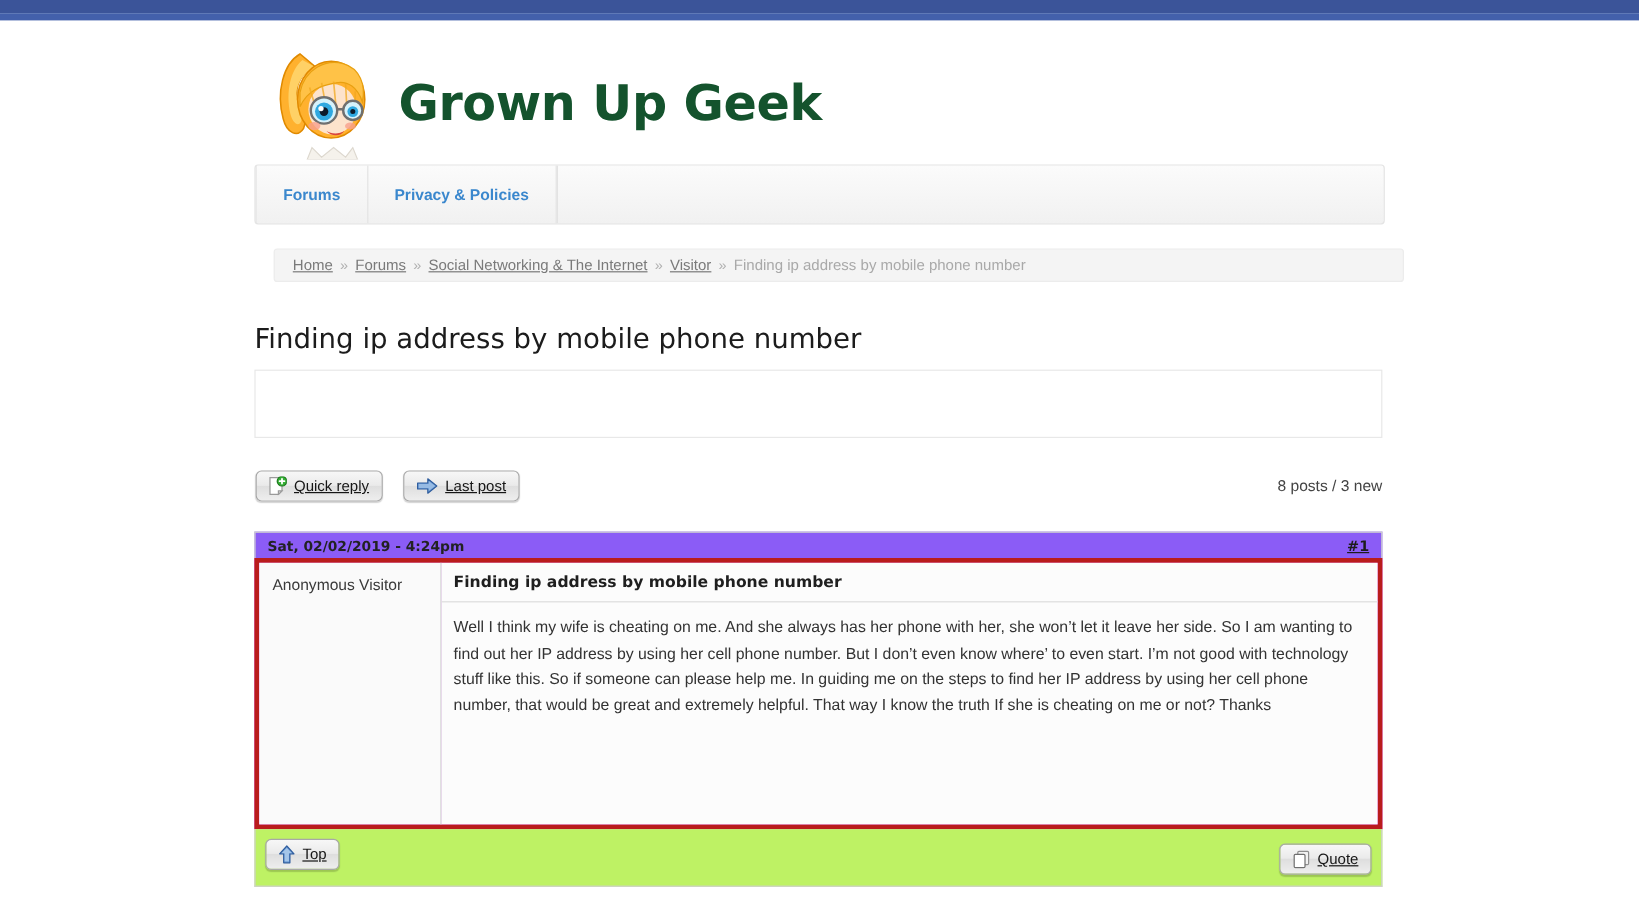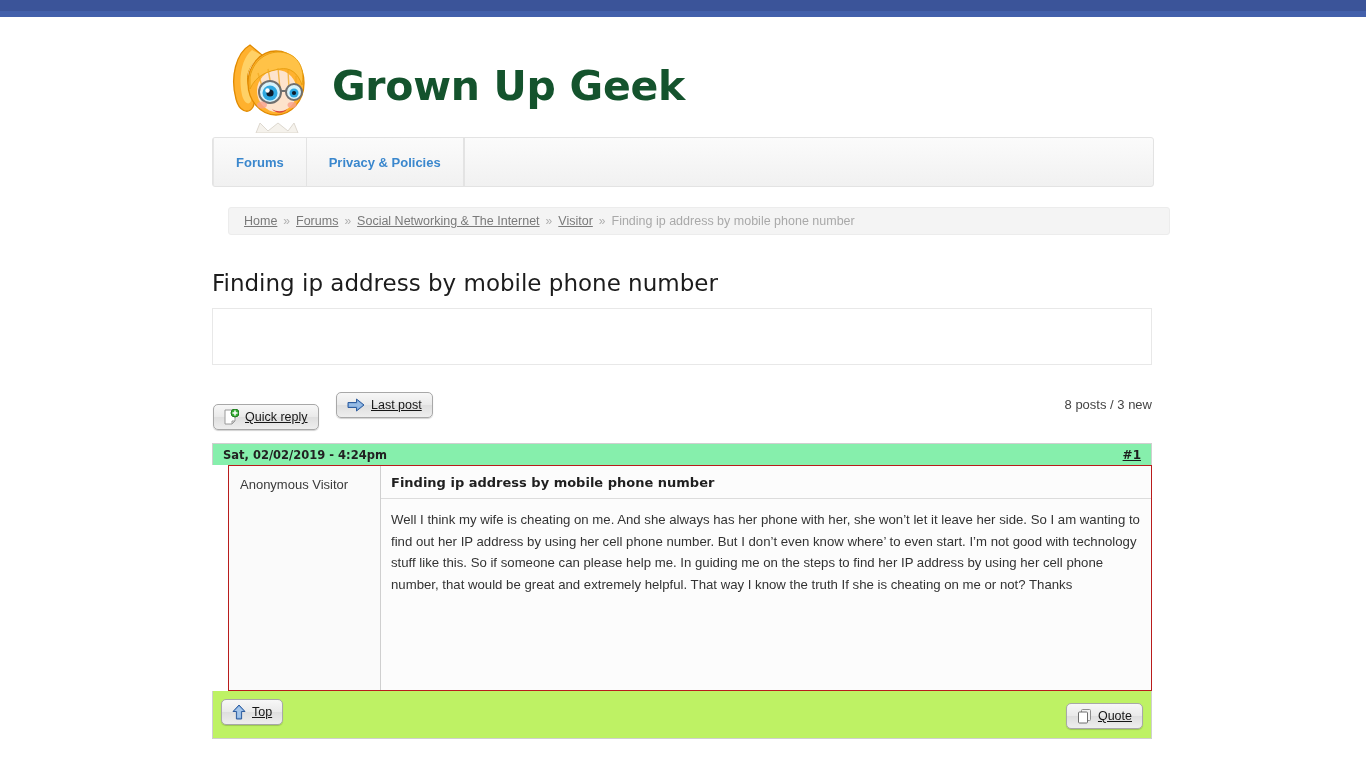--- a/index.html
+++ b/index.html
@@ -147,21 +147,21 @@
     border: 1px solid #a8a8a8;
     border-radius: 5px;
     box-shadow: 0 1px 1px rgba(0,0,0,.18);
     font-size: 12.5px;
     color: #222;
     cursor: pointer;
     vertical-align: middle;
   }
   .btn .lbl { text-decoration: underline; color: #161616; }
   #btn-quick-reply {
-    position: absolute; left: 1px; top: 12px;
+    position: absolute; left: 1px; top: 0;
   }
   #btn-last-post {
     position: absolute; left: 124px; top: 0; text-align: right;
   }
   #posts-count {
     position: absolute;
     right: 0; top: 5px;
     font-size: 13px;
     color: #444;
     white-space: nowrap;
@@ -171,45 +171,44 @@
   .icon { display: inline-block; line-height: 0; }
 
   
   #post-wrap {
     position: absolute;
     left: 0; top: 426px;
     width: 940px;
   }
   #post-header {
     height: 22px;
-    background: #86efac;
+    background: #8b5cf6;
     border: 1px solid #cfcfcf;
     border-bottom: none;
     display: flex;
     align-items: center;
     padding: 0 10px;
     font-size: 11.5px;
     color: #222;
     font-weight: bold;
     font-family: "DejaVu Sans", sans-serif;
   }
   #post-date { flex: 1; }
   #post-permalink {
     color: #1c1c1c;
     text-decoration: underline;
     font-weight: bold;
     font-size: 12px;
     cursor: pointer;
   }
   #post-body-row {
     display: flex;
-    border: 1px solid #b91c1c;
+    border: 4px solid #b91c1c;
     background: #d946ef;
     min-height: 226px;
-    margin-left: 16px;
   }
   #post-author-col {
     width: 152px;
     border-right: 1px solid #cfcfcf;
     padding: 11px 0 0 11px;
     font-size: 13px;
     color: #3a3a3a;
     background: #fafafa;
   }
   #post-main-col {

